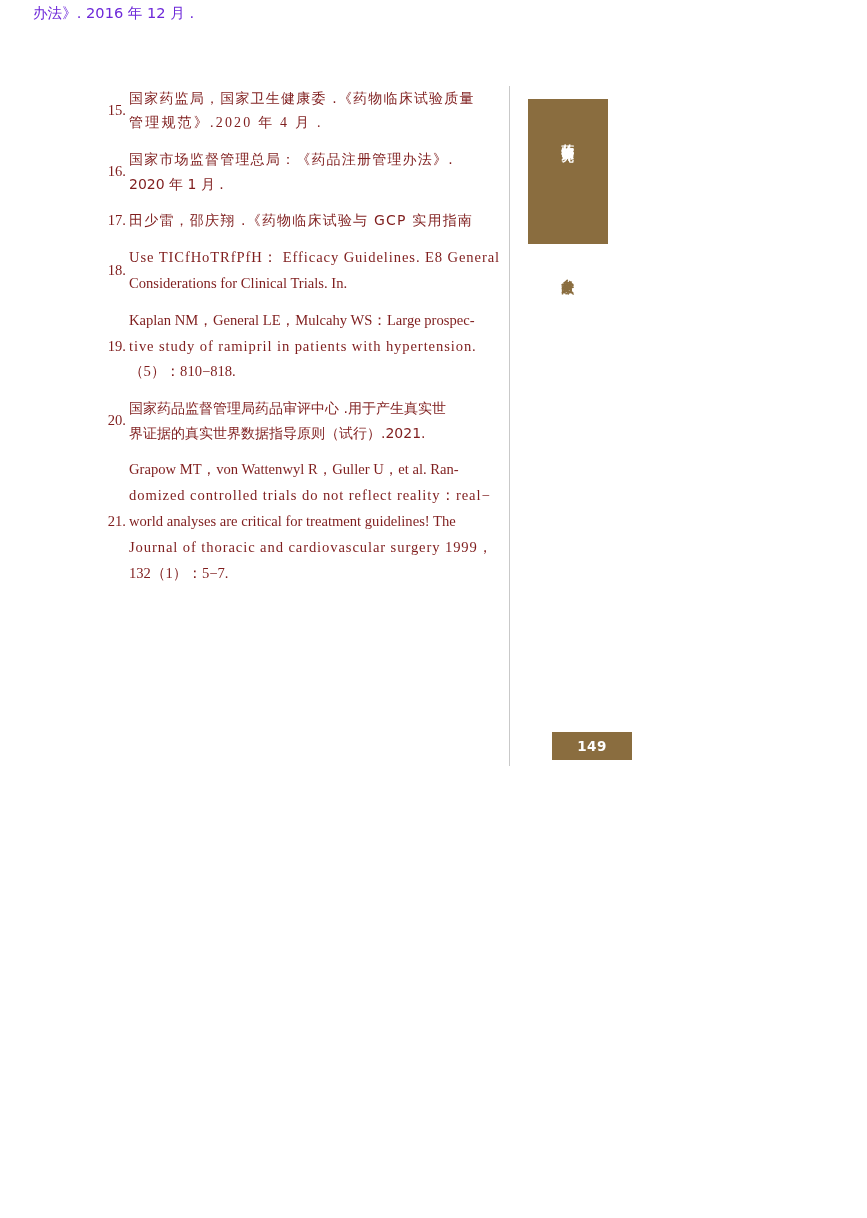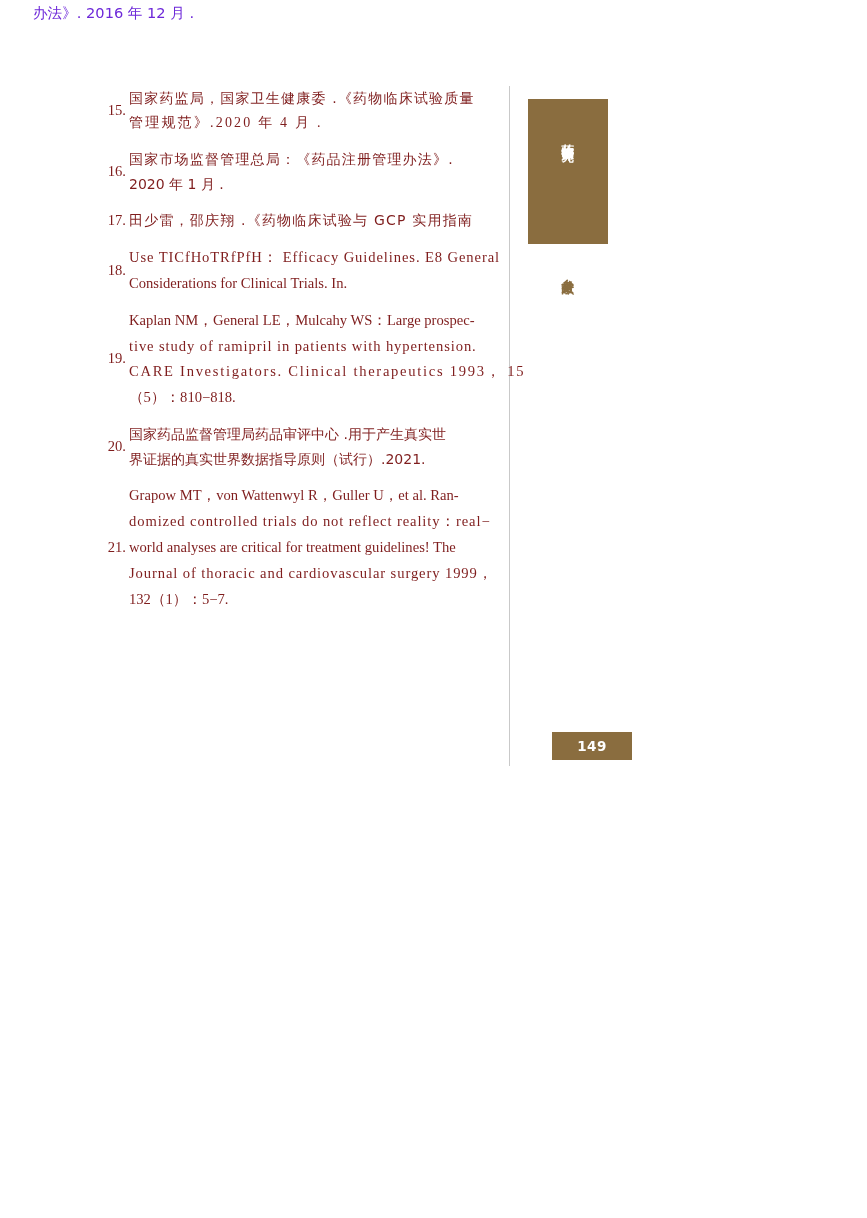--- a/index.html
+++ b/index.html
@@ -162,21 +162,20 @@
         <span class="ln j-wide">Use TICfHoTRfPfH： Efficacy Guidelines. E8 General</span>
         <span class="ln">Considerations for Clinical Trials. In.</span>
       </span>
     </div>
 
     <div class="ref-item">
       <span class="ref-num">19.</span>
       <span class="ref-body">
         <span class="ln">Kaplan NM，General LE，Mulcahy WS：Large prospec-</span>
         <span class="ln j-wide">tive study of ramipril in patients with hypertension.</span>
-        <span class="ln j-wider">CARE Investigators. Clinical therapeutics 1993， 15</span>
         <span class="ln">（5）：810−818.</span>
       </span>
     </div>
 
     <div class="ref-item">
       <span class="ref-num">20.</span>
       <span class="ref-body">
         <span class="ln cn">国家药品监督管理局药品审评中心 .用于产生真实世</span>
         <span class="ln cn">界证据的真实世界数据指导原则（试行）.2021.</span>
       </span>

